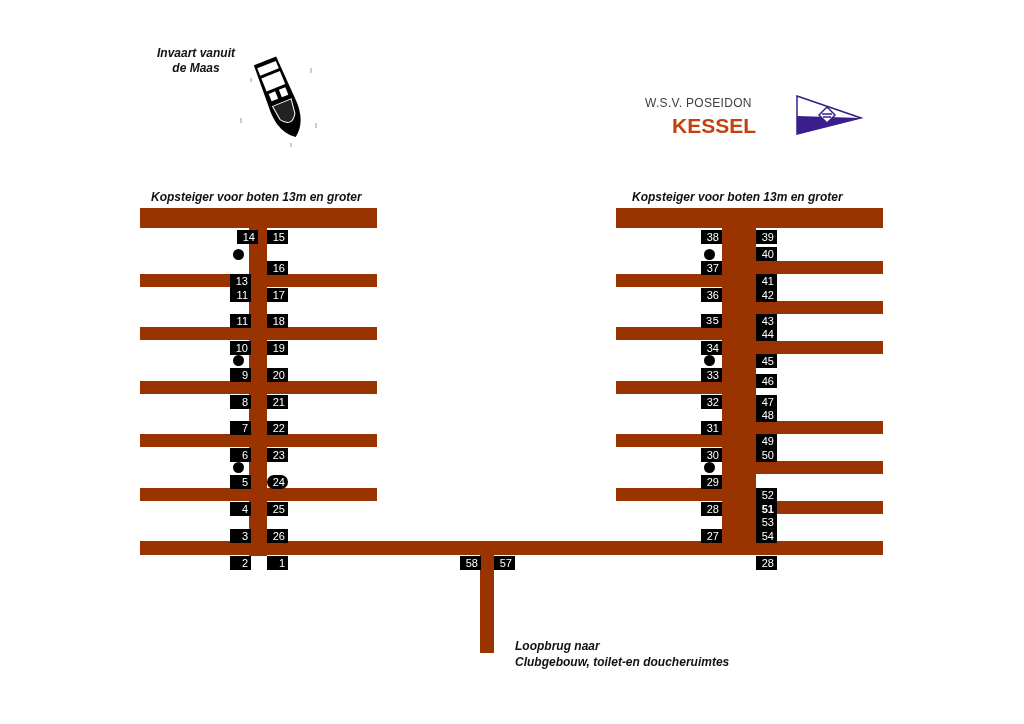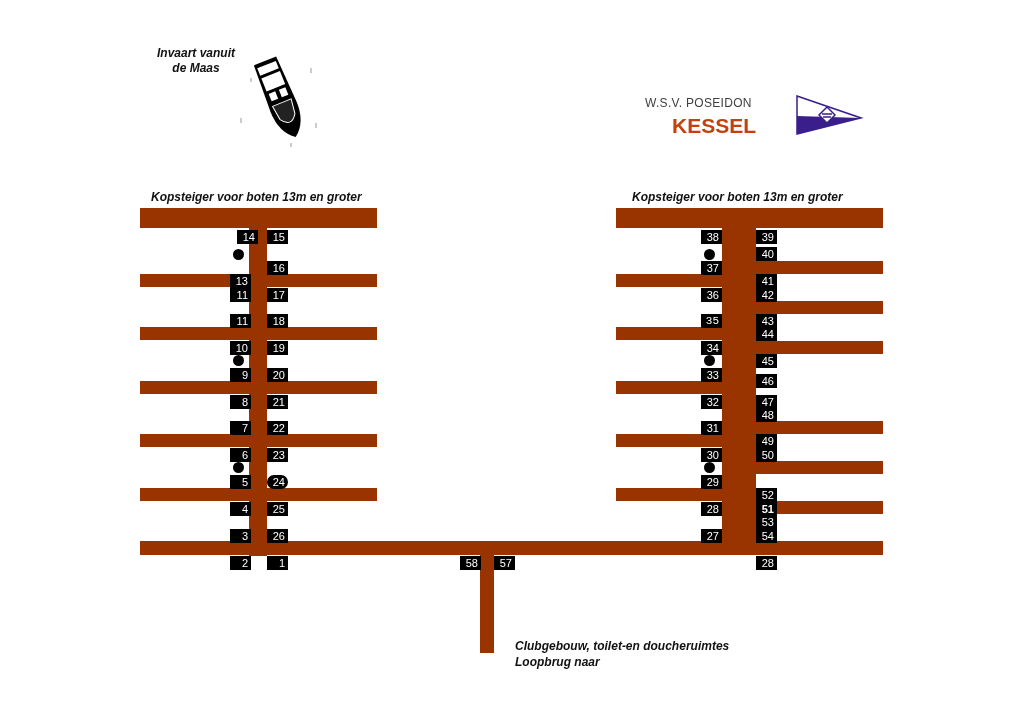--- a/index.html
+++ b/index.html
@@ -138,15 +138,15 @@
 <div class="berth" style="left:756px;top:556px;">28</div>
 
 <div class="dot" style="left:704px;top:249px;"></div>
 <div class="dot" style="left:704px;top:355px;"></div>
 <div class="dot" style="left:704px;top:462px;"></div>
 
 <div class="berth" style="left:460px;top:556px;">58</div>
 <div class="berth" style="left:494px;top:556px;">57</div>
 
 <div class="caption" style="left:515px;top:638px;line-height:16px;">
+  <div>Loopbrug naar</div>
   <div>Clubgebouw, toilet-en doucheruimtes</div>
-  <div>Loopbrug naar</div>
 </div>
 
 </body></html>

